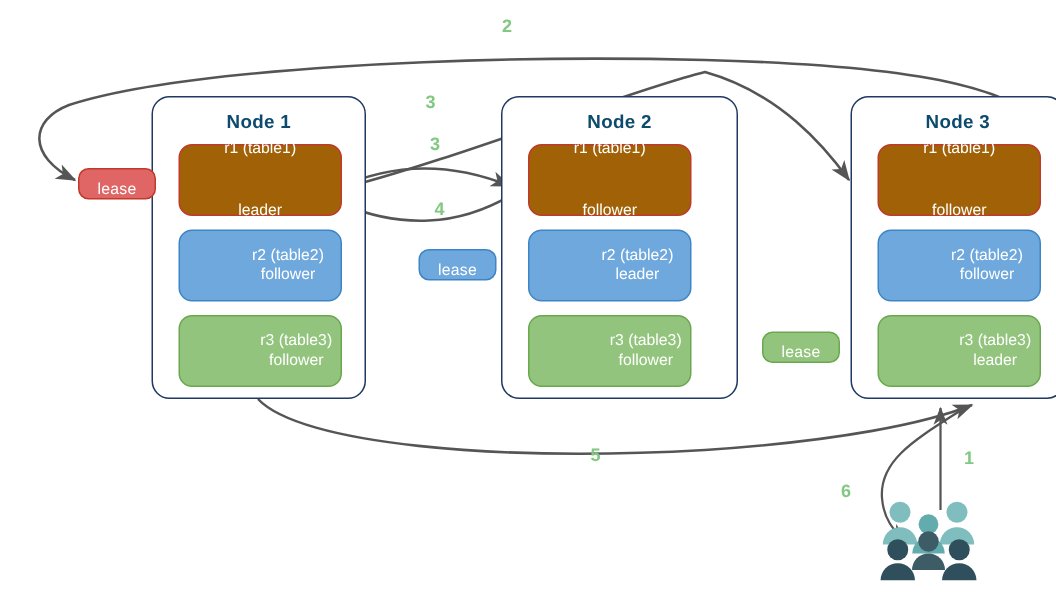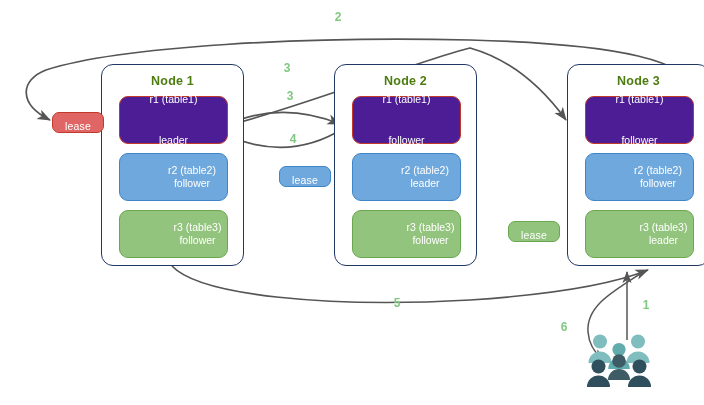--- a/index.html
+++ b/index.html
@@ -33,38 +33,38 @@
     background: #ffffff;
   }
   .node-title {
     position: absolute;
     left: 0;
     right: 0;
     top: 9px;
     text-align: center;
     font-size: 12.5px;
     font-weight: bold;
-    color: #4d7c0f;
+    color: #0c4a6e;
     letter-spacing: 0.2px;
   }
   .replica {
     position: absolute;
     box-sizing: border-box;
     border-radius: 9px;
     display: flex;
     flex-direction: column;
     align-items: center;
     justify-content: center;
     color: #ffffff;
     font-size: 10.5px;
     line-height: 13px;
     text-align: center;
   }
   .replica .ln { display: block; }
-  .rep-red   { background: #4c1d95; border: 1.6px solid #C0392B; gap: 28px; }
+  .rep-red   { background: #a16207; border: 1.6px solid #C0392B; gap: 28px; }
   .rep-blue  { background: #6FA8DC; border: 1.6px solid #3D85C6; padding-left: 37px; }
   .rep-green { background: #93C47D; border: 1.6px solid #6AA84F; padding-left: 48px; }
 
   .lease {
     position: absolute;
     box-sizing: border-box;
     border-radius: 7px;
     display: flex;
     align-items: flex-end;
     justify-content: center;
@@ -124,21 +124,21 @@
     <div class="replica rep-blue" style="left:17px; top:88px; width:109px; height:48px;">
       <span class="ln">r2 (table2)</span>
       <span class="ln">follower</span>
     </div>
     <div class="replica rep-green" style="left:17px; top:145px; width:109px; height:48px;">
       <span class="ln">r3 (table3)</span>
       <span class="ln">follower</span>
     </div>
   </div>
 
-  <div class="node-box" style="left:334px; top:64px; width:143px; height:202px;">
+  <div class="node-box" style="left:334px; top:64px; width:158px; height:202px;">
     <div class="node-title">Node 2</div>
     <div class="replica rep-red" style="left:17px; top:31px; width:109px; height:48px;">
       <span class="ln">r1 (table1)</span>
       <span class="ln">follower</span>
     </div>
     <div class="replica rep-blue" style="left:17px; top:88px; width:109px; height:48px;">
       <span class="ln">r2 (table2)</span>
       <span class="ln">leader</span>
     </div>
     <div class="replica rep-green" style="left:17px; top:145px; width:109px; height:48px;">

